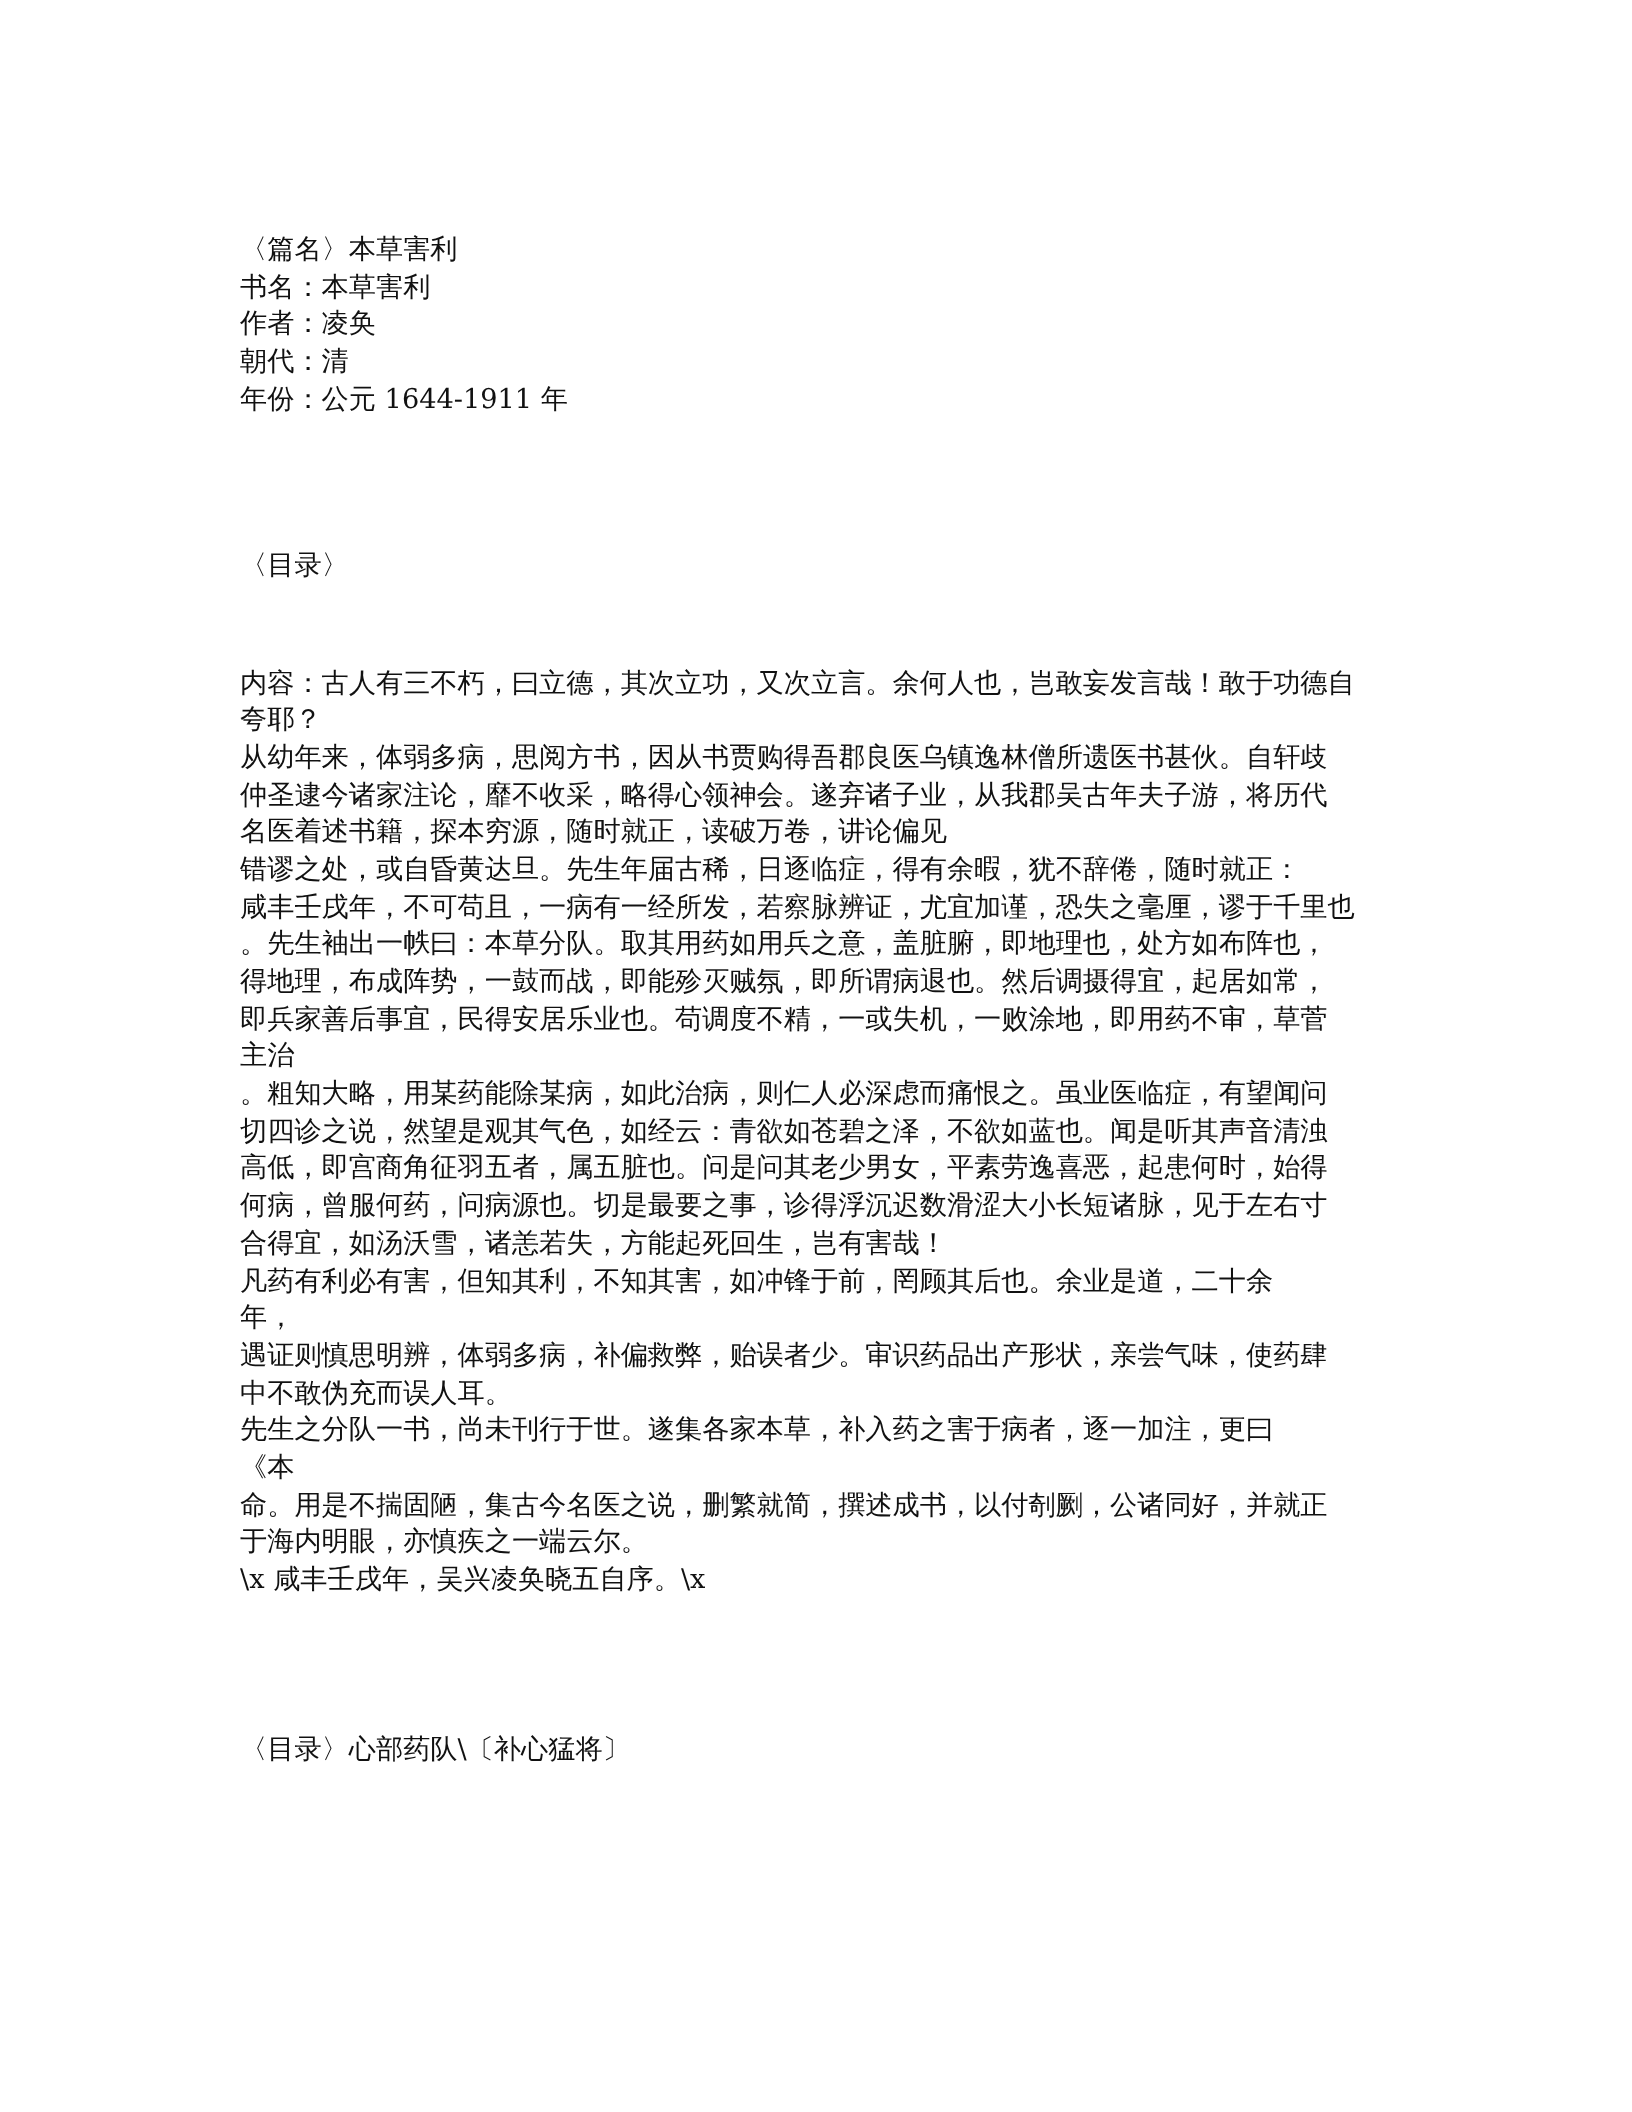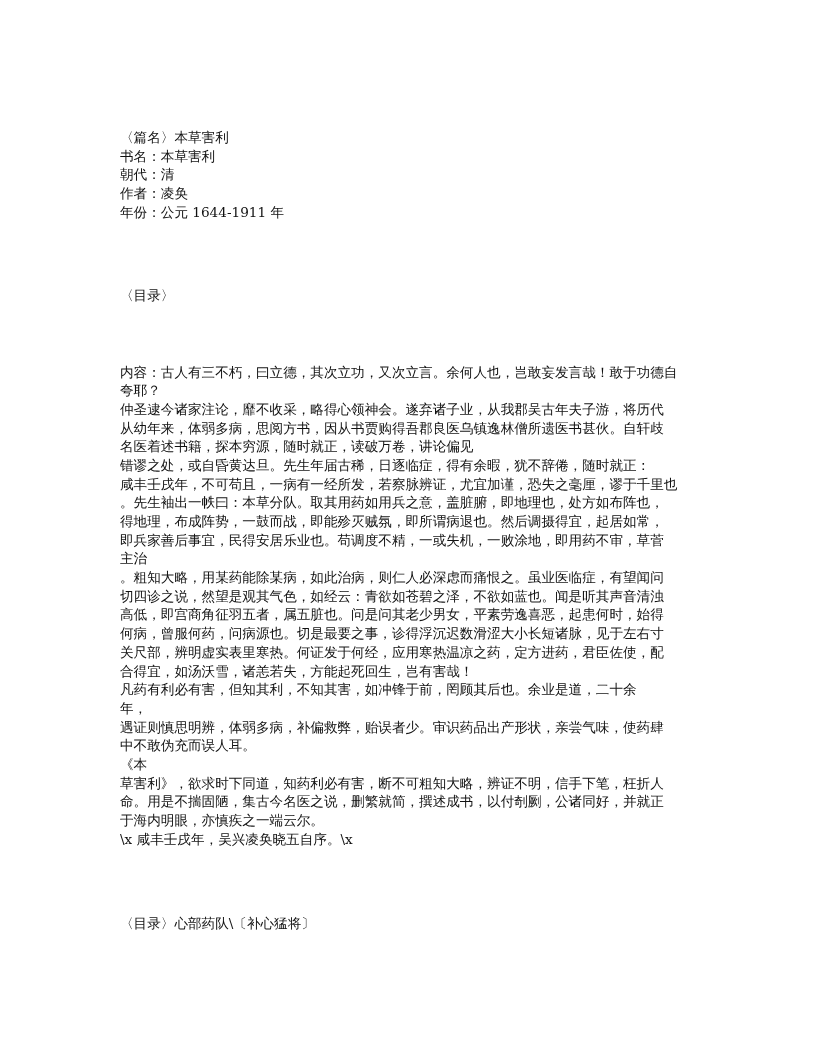--- a/index.html
+++ b/index.html
@@ -1,64 +1,63 @@
 <!DOCTYPE html>
 <html><head>
 <meta charset="utf-8">
 <style>
   html, body { margin: 0; padding: 0; background: #ffffff; }
   body { width: 816px; height: 1056px; position: relative; overflow: hidden;
          font-family: "DejaVu Serif", "Liberation Serif", serif; color: #111111; }
-  .page { position: absolute; left: 120px; top: 128px; width: 590px;
+  .page { position: absolute; left: 120px; top: 116px; width: 590px;
           font-size: 13.6px; line-height: 18.7px; }
   .line { white-space: pre; height: 18.7px; }
   .gap1 { height: 18.7px; }
   .gap3 { height: 56px; }
 </style>
 </head>
 <body>
 
 <div class="page">
   <div>
     <div class="line">〈篇名〉本草害利</div>
     <div class="line">书名：本草害利</div>
+    <div class="line">作者：凌奂</div>
     <div class="line">朝代：清</div>
-    <div class="line">作者：凌奂</div>
     <div class="line">年份：公元 1644-1911 年</div>
   </div>
 
   <div class="gap3"></div>
   <div class="line" style="margin-top:9px">〈目录〉</div>
   <div class="gap1"></div>
   <div class="gap1"></div>
 
-  <div style="margin-top:20px">
+  <div style="margin-top:2px">
     <div class="line">内容：古人有三不朽，曰立德，其次立功，又次立言。余何人也，岂敢妄发言哉！敢于功德自</div>
     <div class="line">夸耶？</div>
+    <div class="line">从幼年来，体弱多病，思阅方书，因从书贾购得吾郡良医乌镇逸林僧所遗医书甚伙。自轩歧</div>
     <div class="line">仲圣逮今诸家注论，靡不收采，略得心领神会。遂弃诸子业，从我郡吴古年夫子游，将历代</div>
-    <div class="line">从幼年来，体弱多病，思阅方书，因从书贾购得吾郡良医乌镇逸林僧所遗医书甚伙。自轩歧</div>
     <div class="line">名医着述书籍，探本穷源，随时就正，读破万卷，讲论偏见</div>
     <div class="line">错谬之处，或自昏黄达旦。先生年届古稀，日逐临症，得有余暇，犹不辞倦，随时就正：</div>
     <div class="line">咸丰壬戌年，不可苟且，一病有一经所发，若察脉辨证，尤宜加谨，恐失之毫厘，谬于千里也</div>
     <div class="line">。先生袖出一帙曰：本草分队。取其用药如用兵之意，盖脏腑，即地理也，处方如布阵也，</div>
     <div class="line">得地理，布成阵势，一鼓而战，即能殄灭贼氛，即所谓病退也。然后调摄得宜，起居如常，</div>
     <div class="line">即兵家善后事宜，民得安居乐业也。苟调度不精，一或失机，一败涂地，即用药不审，草菅</div>
     <div class="line">主治</div>
     <div class="line">。粗知大略，用某药能除某病，如此治病，则仁人必深虑而痛恨之。虽业医临症，有望闻问</div>
     <div class="line">切四诊之说，然望是观其气色，如经云：青欲如苍碧之泽，不欲如蓝也。闻是听其声音清浊</div>
     <div class="line">高低，即宫商角征羽五者，属五脏也。问是问其老少男女，平素劳逸喜恶，起患何时，始得</div>
     <div class="line">何病，曾服何药，问病源也。切是最要之事，诊得浮沉迟数滑涩大小长短诸脉，见于左右寸</div>
-    <div class="line">关尺部，辨明虚实表里寒热。何证发于何经，应用寒热温凉之药，定方进药，君臣佐使，配</div>
     <div class="line">合得宜，如汤沃雪，诸恙若失，方能起死回生，岂有害哉！</div>
     <div class="line">凡药有利必有害，但知其利，不知其害，如冲锋于前，罔顾其后也。余业是道，二十余</div>
     <div class="line">年，</div>
     <div class="line">遇证则慎思明辨，体弱多病，补偏救弊，贻误者少。审识药品出产形状，亲尝气味，使药肆</div>
     <div class="line">中不敢伪充而误人耳。</div>
+    <div class="line">先生之分队一书，尚未刊行于世。遂集各家本草，补入药之害于病者，逐一加注，更曰</div>
     <div class="line">《本</div>
-    <div class="line">草害利》，欲求时下同道，知药利必有害，断不可粗知大略，辨证不明，信手下笔，枉折人</div>
     <div class="line">命。用是不揣固陋，集古今名医之说，删繁就简，撰述成书，以付剞劂，公诸同好，并就正</div>
     <div class="line">于海内明眼，亦慎疾之一端云尔。</div>
     <div class="line">\x 咸丰壬戌年，吴兴凌奂晓五自序。\x</div>
   </div>
 
   <div class="gap3"></div>
   <div class="line" style="margin-top:10px">〈目录〉心部药队\〔补心猛将〕</div>
 </div>
 
 </body></html>

